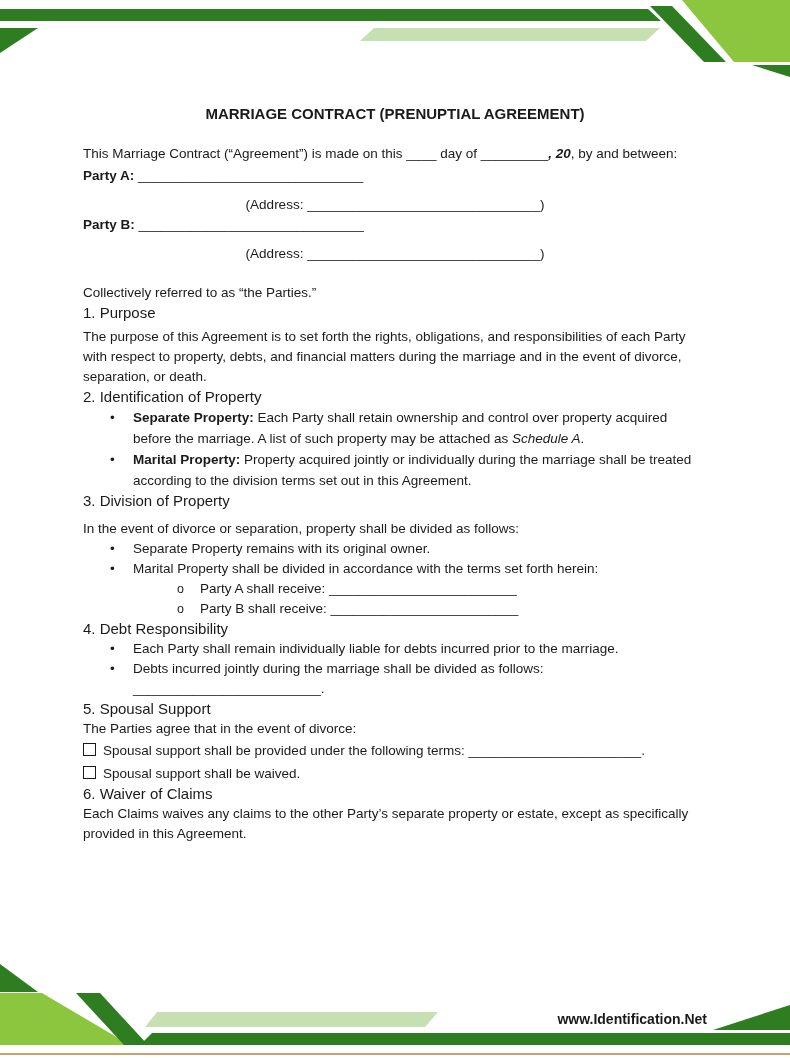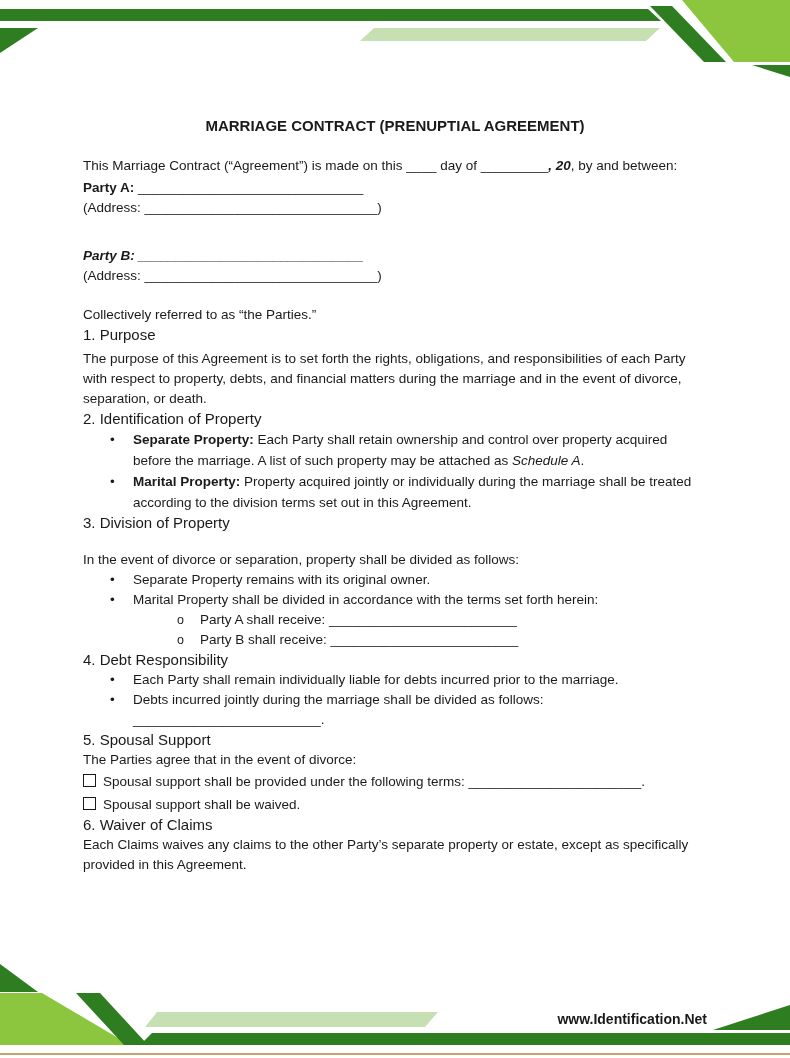--- a/index.html
+++ b/index.html
@@ -9,41 +9,41 @@
     background:#ffffff;
     overflow:hidden;
     font-family:"Liberation Sans","DejaVu Sans",sans-serif;
     color:#1a1a1a;
     font-size:13.5px;
     line-height:20px;
   }
   .deco{position:absolute;left:0;width:790px;height:100px;display:block;}
   .deco-header{top:0;height:90px;}
   .deco-footer{top:958px;height:100px;}
-  .content{position:absolute;top:0;left:0;right:0;padding:16px 83px;}
+  .content{position:absolute;top:0;left:0;right:0;padding:4px 83px;}
   .title{
     margin:100px 0 0 0;
     font-size:15px;font-weight:bold;
     text-align:center;line-height:20px;
   }
   p{margin:0;}
   .intro{margin-top:20px;}
   .bi{font-weight:bold;font-style:italic;text-align:center;}
   .b{font-weight:bold;}
   .i{font-style:italic;}
   .party-a{margin-top:2px;}
-  .addr{margin-top:0;}
-  .party-b{margin-top:28px;font-style:italic;}
+  .addr{margin-top:9px;text-align:center;}
+  .party-b{margin-top:0;}
   .collective{margin-top:19px;}
   h2.sec{font-size:15px;font-weight:normal;line-height:20px;margin:0;}
   .h1{margin-top:21px;}
   .p1{margin-top:4px;}
   .h2{margin-top:21px;}
   .h3{margin-top:16px;}
-  .lead3{margin-top:17px;}
+  .lead3{margin-top:8px;}
   .h4{margin-top:20px;}
   .h5{margin-top:23px;}
   .h6{margin-top:16px;}
   ul{list-style:none;margin:0;padding:0;}
   ul.bullets li{position:relative;padding-left:50px;}
   ul.bullets-loose li{line-height:21px;}
   ul.subs li{position:relative;padding-left:117px;}
   .marker{position:absolute;left:27px;top:0;}
   .marker-sub{position:absolute;left:94px;top:0;font-size:12.5px;}
   .hang{padding-left:50px;}

